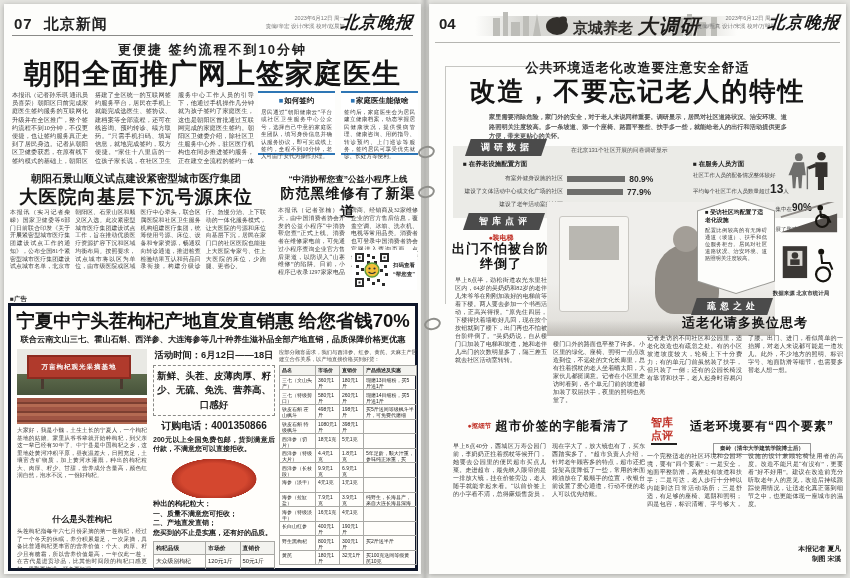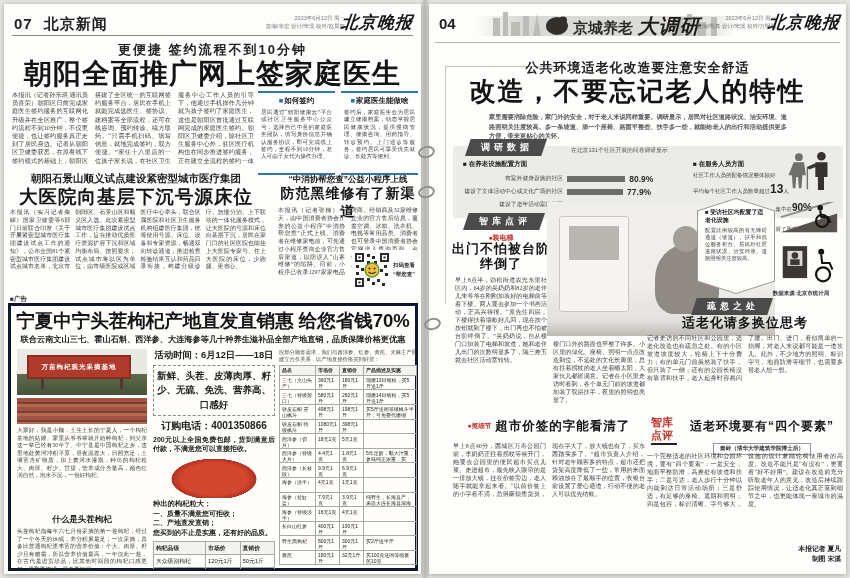--- a/index.html
+++ b/index.html
@@ -52,21 +52,21 @@
     <div>责编/辛宏 设计/宋溪 校对/赵晨旭</div>
   </div>
   <div class="abs masthead" style="right:8px;top:7px;">北京晚报</div>
   <div class="abs rule" style="left:8px;right:8px;top:31px;"></div>
 
   <div class="abs ctr" style="left:0;right:0;top:37px;font-size:13px;font-weight:bold;letter-spacing:2px;">更便捷 签约流程不到10分钟</div>
   <div class="abs ctr hl" style="left:0;right:0;top:51px;font-size:28px;">朝阳全面推广网上签家庭医生</div>
 
   <div class="abs jt body-txt c3" style="left:8px;top:87px;width:242px;height:76px;font-size:6.2px;">本报讯（记者孙乐琪 通讯员员喜荣）朝阳区日前完成家庭医生签约服务的互联网化升级并在全区推广，整个签约流程不到10分钟，不仅更便捷，也让签约服务真正走到了居民身边。记者从朝阳区卫健委获悉，在原有线下签约模式的基础上，朝阳区搭建了全区统一的互联网签约服务平台，居民在手机上就能完成选医生、签协议、建档案等全部流程，还可在线咨询、预约转诊、续方取药。“只需手机扫码、填写信息，就地完成签约，双方便捷。”家住十八里店的一位孩子家长说，在社区卫生服务中心工作人员的引导下，他通过手机操作几分钟就为孩子签约了家庭医生，这也是朝阳区首批通过互联网完成的家庭医生签约。朝阳区卫健委介绍，除社区卫生服务中心外，驻区医疗机构也在同步推进签约服务，正在建立全流程的签约一体化服务平台，让更多居民在家门口拥有健康“守门人”，享受便捷的医疗卫生服务。</div>
 
-  <div class="abs" style="left:254px;top:87px;width:160px;height:84px;display:flex;gap:6px;">
+  <div class="abs" style="left:254px;top:87px;width:160px;height:64px;display:flex;gap:6px;">
     <div class="featbox">
       <div class="t"><span class="sq">■</span><span>如何签约</span></div>
       <div class="b jt body-txt" style="height:56px;">居民通过“朝阳健康云”平台或社区卫生服务中心公众号，选择自己中意的家庭医生团队，填写身份信息并确认服务协议，即可完成线上签约，全程不到10分钟，老人可由子女代为操作办理。</div>
     </div>
     <div class="featbox">
       <div class="t"><span class="sq">■</span><span>家庭医生能做啥</span></div>
       <div class="b jt body-txt" style="height:56px;">签约后，家庭医生会为居民建立健康档案，动态掌握居民健康状况，提供慢病管理、健康咨询、用药指导、转诊预约、上门巡诊等服务，签约居民可享受优先就诊、长处方等便利。</div>
     </div>
   </div>
 

